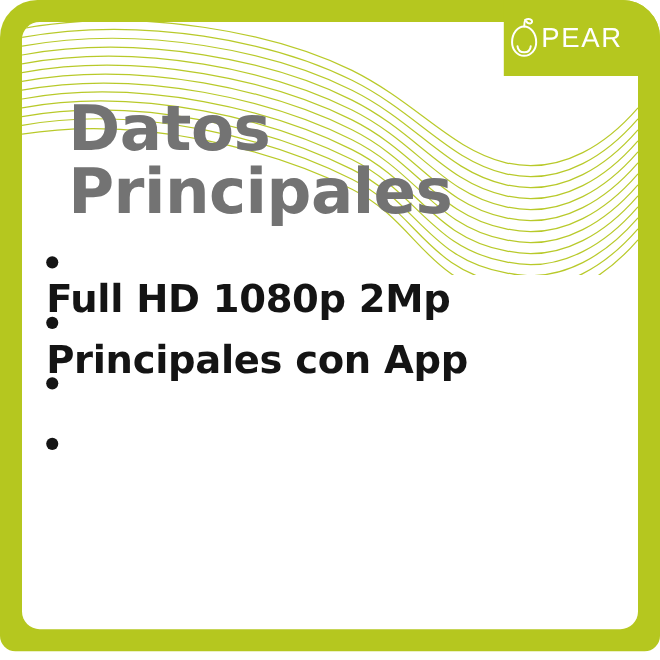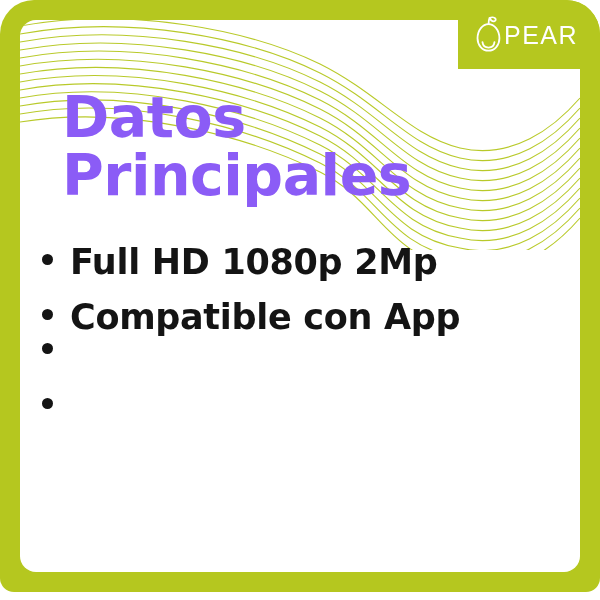--- a/index.html
+++ b/index.html
@@ -57,21 +57,20 @@
   }
   .logo-wrap {
     position: absolute;
     left: 0;
     top: 0;
     width: 142px;
     height: 69px;
     display: flex;
     align-items: center;
     justify-content: flex-start;
-    padding-left: 12px;
     box-sizing: border-box;
   }
   .pear-icon {
     width: 36px;
     height: 40px;
     display: block;
     flex: 0 0 auto;
     margin-right: -2px;
   }
   .brand-text {
@@ -92,21 +91,21 @@
     width: 560px;
     height: 230px;
     pointer-events: none;
   }
 
   
   .headline {
     position: absolute;
     left: 42px;
     top: 68px;
-    color: #8b5cf6;
+    color: #737373;
     font-size: 57px;
     font-weight: bold;
     line-height: 1.02;
     letter-spacing: -0.5px;
     white-space: pre-line;
     font-family: "DejaVu Sans", sans-serif;
   }
 
   
   .bullets {
@@ -120,20 +119,21 @@
   }
   .bullets li {
     display: flex;
     align-items: baseline;
     color: #141414;
     font-size: 35px;
     font-weight: bold;
     letter-spacing: -0.3px;
     height: 55px;
     font-family: "DejaVu Sans", sans-serif;
+    flex-direction: column;
   }
   .bullets li .dot {
     flex: 0 0 auto;
     width: 11px;
     height: 11px;
     border-radius: 50%;
     background: #141414;
     margin-right: 17px;
     position: relative;
     top: -9px;
@@ -169,21 +169,21 @@
     <div class="headline">Datos
 Principales</div>
 
     <ul class="bullets">
       <li>
         <span class="dot"></span>
         <span>Full HD 1080p 2Mp</span>
       </li>
       <li>
         <span class="dot"></span>
-        <span>Compatible con App</span>
+        <span>Principales con App</span>
       </li>
       <li>
         <span class="dot"></span>
       </li>
       <li>
         <span class="dot"></span>
       </li>
     </ul>
 
   </div>

